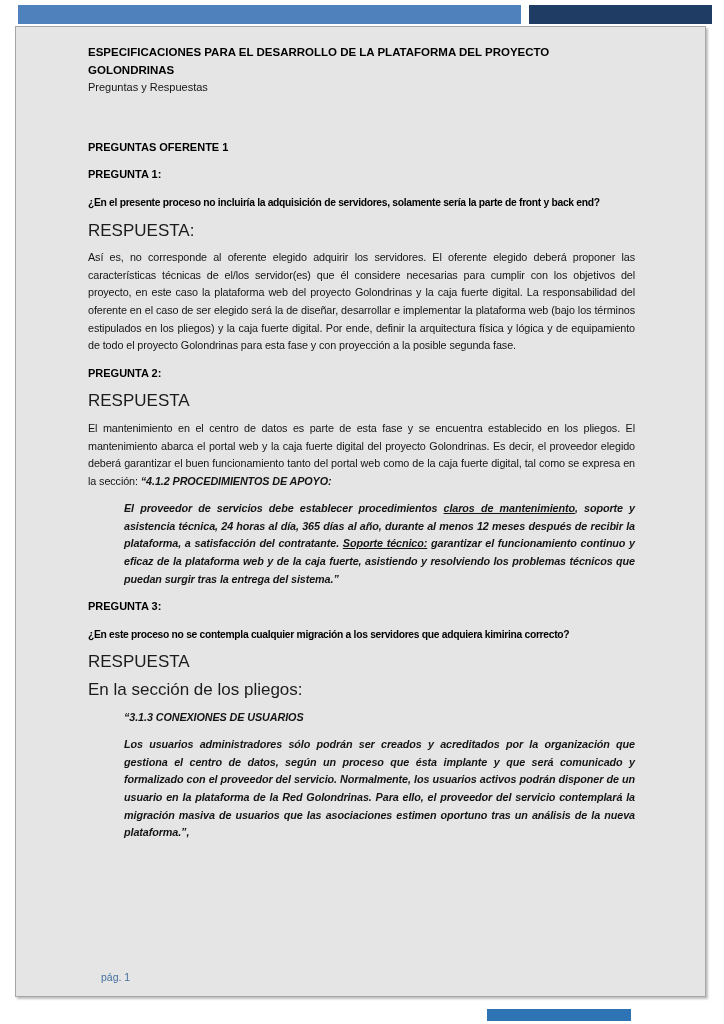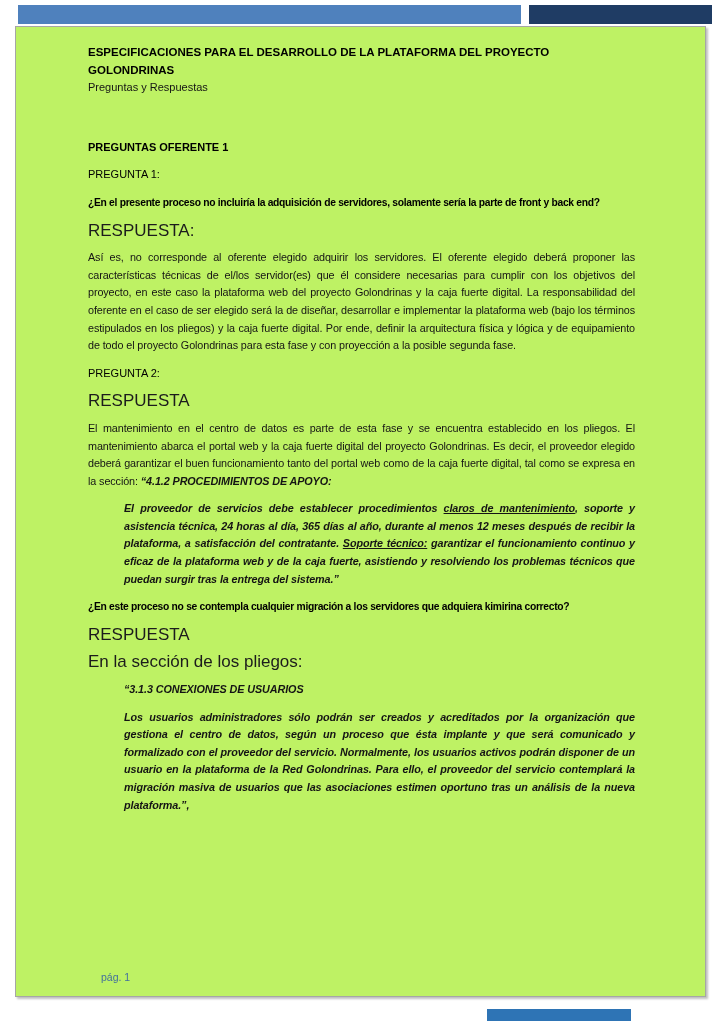--- a/index.html
+++ b/index.html
@@ -6,29 +6,29 @@
   body {
     width: 724px; height: 1024px; position: relative;
     background: #ffffff; overflow: hidden;
     font-family: "Liberation Sans", sans-serif;
     -webkit-font-smoothing: antialiased;
   }
   .bar-blue  { position: absolute; left: 18px;  top: 5px; width: 503px; height: 19px; background: #4f81bd; }
   .bar-navy  { position: absolute; left: 529px; top: 5px; width: 183px; height: 19px; background: #1f3c64; }
   .page {
     position: absolute; left: 15px; top: 26px; width: 691px; height: 971px;
-    background: #bef264; border: 1px solid #a6a6a6; box-sizing: border-box;
+    background: #e5e5e5; border: 1px solid #a6a6a6; box-sizing: border-box;
     box-shadow: 2px 2px 2px rgba(0,0,0,0.25);
   }
   .content { padding: 17px 70px 0 72px; }
   p { margin: 0 0 10px 0; line-height: 17.6px; }
   .doc-title    { font-size: 11.5px; font-weight: bold; color: #000; margin-bottom: 0; }
   .doc-subtitle { font-size: 11px; color: #141414; margin-bottom: 16px; }
   .sec-heading  { font-size: 11px; font-weight: bold; color: #000; margin-top: 42px; }
-  .q-heading    { font-size: 11px; font-weight: normal; color: #000; }
+  .q-heading    { font-size: 11px; font-weight: bold; color: #000; }
   .question     { font-size: 10.3px; font-weight: bold; color: #000; text-align: justify; letter-spacing: -0.3px; }
   .resp         { font-size: 17px; color: #1c1c1c; }
   .body-p       { font-size: 10.8px; color: #141414; text-align: justify; letter-spacing: -0.1px; }
   .quote        { font-size: 10.8px; color: #141414; font-weight: bold; font-style: italic;
                   text-align: justify; margin-left: 36px; letter-spacing: -0.1px; }
   .bi           { font-weight: bold; font-style: italic; }
   .u            { text-decoration: underline; }
   .footer-page  { position: absolute; left: 85px; bottom: 13px; font-size: 10.5px; color: #44709d; }
   .bottom-bar   { position: absolute; left: 487px; top: 1009px; width: 144px; height: 12px; background: #2e74b5; }
 </style>
@@ -49,20 +49,21 @@
     <p class="q-heading">PREGUNTA 1:</p>
     <p class="question">¿En el presente proceso no incluiría la adquisición de servidores, solamente sería la parte de front y back end?</p>
     <p class="resp">RESPUESTA:</p>
     <p class="body-p">Así es, no corresponde al oferente elegido adquirir los servidores. El oferente elegido deberá proponer las características técnicas de el/los servidor(es) que él considere necesarias para cumplir con los objetivos del proyecto, en este caso la plataforma web del proyecto Golondrinas y la caja fuerte digital. La responsabilidad del oferente en el caso de ser elegido será la de diseñar, desarrollar e implementar la plataforma web (bajo los términos estipulados en los pliegos) y la caja fuerte digital. Por ende, definir la arquitectura física y lógica y de equipamiento de todo el proyecto Golondrinas para esta fase y con proyección a la posible segunda fase.</p>
 
     <p class="q-heading">PREGUNTA 2:</p>
     <p class="resp">RESPUESTA</p>
     <p class="body-p"><span>El mantenimiento en el centro de datos es parte de esta fase y se encuentra establecido en los pliegos. El mantenimiento abarca el portal web y la caja fuerte digital del proyecto Golondrinas. Es decir, el proveedor elegido deberá garantizar el buen funcionamiento tanto del portal web como de la caja fuerte digital, tal como se expresa en la sección: </span><span class="bi">“4.1.2 PROCEDIMIENTOS DE APOYO:</span></p>
     <p class="quote"><span>El proveedor de servicios debe establecer procedimientos </span><span class="u">claros de mantenimiento</span><span>, soporte y asistencia técnica, 24 horas al día, 365 días al año, durante al menos 12 meses después de recibir la plataforma, a satisfacción del contratante. </span><span class="u">Soporte técnico:</span><span> garantizar el funcionamiento continuo y eficaz de la plataforma web y de la caja fuerte, asistiendo y resolviendo los problemas técnicos que puedan surgir tras la entrega del sistema.”</span></p>
 
+    <p class="q-heading">PREGUNTA 3:</p>
     <p class="question">¿En este proceso no se contempla cualquier migración a los servidores que adquiera kimirina correcto?</p>
     <p class="resp">RESPUESTA</p>
     <p class="resp">En la sección de los pliegos:</p>
     <p class="quote">“3.1.3 CONEXIONES DE USUARIOS</p>
     <p class="quote">Los usuarios administradores sólo podrán ser creados y acreditados por la organización que gestiona el centro de datos, según un proceso que ésta implante y que será comunicado y formalizado con el proveedor del servicio. Normalmente, los usuarios activos podrán disponer de un usuario en la plataforma de la Red Golondrinas. Para ello, el proveedor del servicio contemplará la migración masiva de usuarios que las asociaciones estimen oportuno tras un análisis de la nueva plataforma.”,</p>
 
   </div>
 
   <span class="footer-page">pág. 1</span>
 </div>

